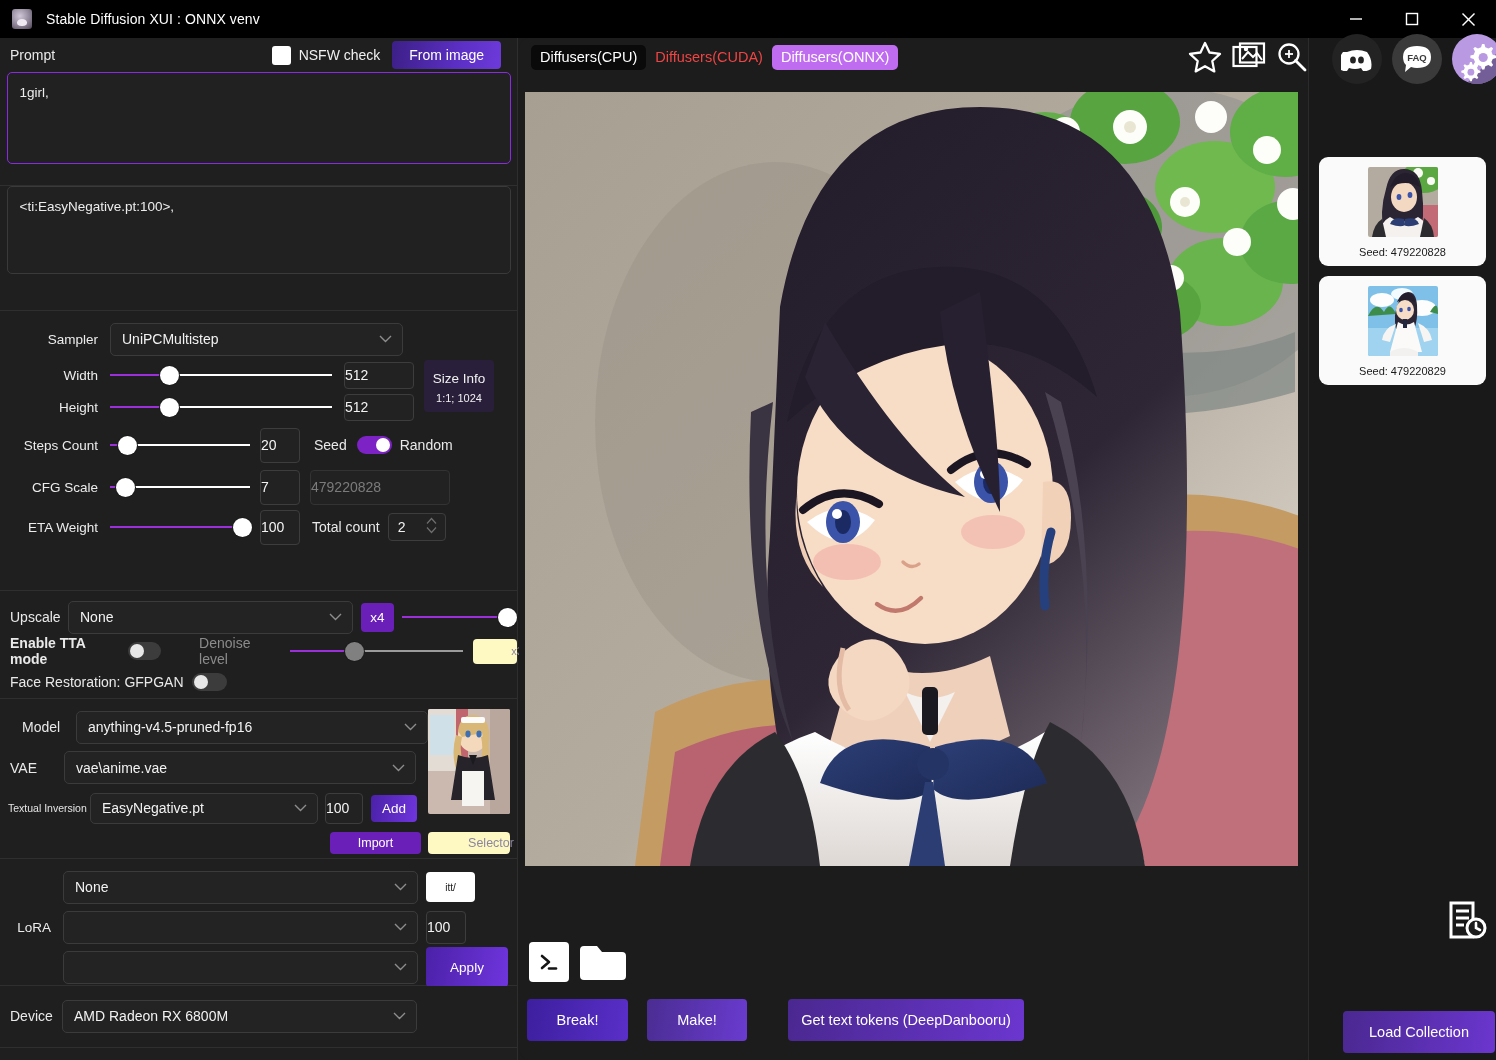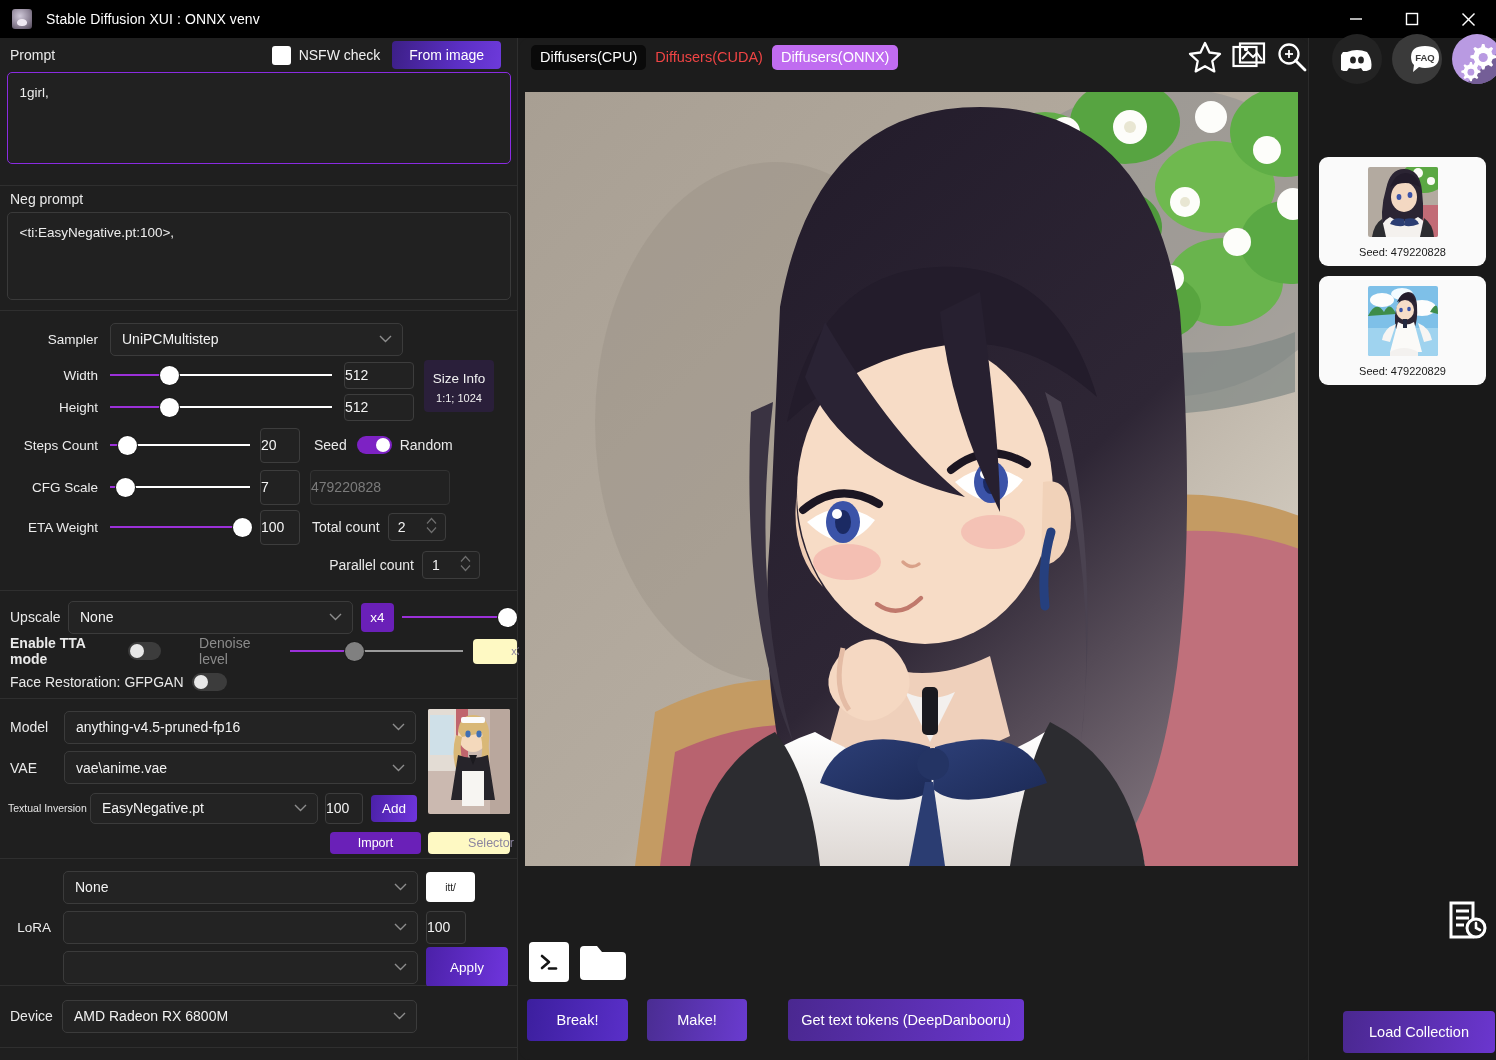--- a/index.html
+++ b/index.html
@@ -183,23 +183,20 @@
         <span class="lbl">Prompt</span>
         <span class="spacer"></span>
         <span class="chk"></span>
         <span class="nsfw-label">NSFW check</span>
         <button class="btn-fromimage">From image</button>
       </div>
       <textarea class="ta focused" style="height: 92px;">1girl,</textarea>
     </div>
 
     <div class="panel-sec" style="height:125px;">
-      <div class="neg-head">
-        <span class="lbl">Neg prompt</span>
-      </div>
       <textarea class="ta" style="height: 88px;">&lt;ti:EasyNegative.pt:100&gt;,</textarea>
     </div>
 
     <div class="panel-sec ctrl" style="height:280px;">
 
       <div class="line" style="height:40px;">
         <span class="cl">Sampler</span>
         <div class="select" style="width:293px;">
           <span>UniPCMultistep</span>
           <span class="chev">
@@ -273,33 +270,20 @@
           <span>2</span>
           <span class="spin">
             <svg width="11" height="18" viewBox="0 0 11 18">
                 <polyline points="1,7 5.5,2 10,7" fill="none" stroke="#6e6e6e" stroke-width="1.2"></polyline>
                 <polyline points="1,11 5.5,16 10,11" fill="none" stroke="#6e6e6e" stroke-width="1.2"></polyline>
               </svg>
           </span>
         </div>
       </div>
 
-      <div class="line" style="height:36px;">
-        <span class="spacer"></span>
-        <span class="lbl">Parallel count</span>
-        <div class="stepper" style="width:58px;height:28px;margin-left:8px;margin-right:37px;">
-          <span>1</span>
-          <span class="spin">
-            <svg width="11" height="18" viewBox="0 0 11 18">
-                <polyline points="1,7 5.5,2 10,7" fill="none" stroke="#6e6e6e" stroke-width="1.2"></polyline>
-                <polyline points="1,11 5.5,16 10,11" fill="none" stroke="#6e6e6e" stroke-width="1.2"></polyline>
-              </svg>
-          </span>
-        </div>
-      </div>
     </div>
 
     <div class="panel-sec" style="height:108px;padding-top:8px;">
       <div class="line" style="height:36px;">
         <span class="lbl" style="margin-left:10px;width:58px;">Upscale</span>
         <div class="select" style="width:285px;">
           <span>None</span>
           <span class="chev">
             <svg width="13" height="8" viewBox="0 0 13 8">
                 <polyline points="1,1 6.5,6.5 12,1" fill="none" stroke="#8d8d8d" stroke-width="1.4"></polyline>
@@ -328,21 +312,21 @@
       <div class="line" style="height:30px;">
         <span class="lbl" style="margin-left:10px;">Face Restoration: GFPGAN</span>
         <span class="toggle off" style="margin-left:8px;">
             <span class="dot"></span>
           </span>
       </div>
     </div>
 
     <div class="panel-sec" style="height:160px;padding-top:8px;">
       <div class="line" style="height:40px;">
-        <span class="lbl" style="margin-left:10px;width:54px;">Model</span>
+        <span class="lbl" style="margin-left:22px;width:54px;">Model</span>
         <div class="select" style="width:352px;">
           <span>anything-v4.5-pruned-fp16</span>
           <span class="chev">
             <svg width="13" height="8" viewBox="0 0 13 8">
                 <polyline points="1,1 6.5,6.5 12,1" fill="none" stroke="#8d8d8d" stroke-width="1.4"></polyline>
               </svg>
           </span>
         </div>
       </div>
       <div class="line" style="height:41px;">
@@ -689,21 +673,21 @@
     </div>
 
     <div style="margin-left:14px;width:50px;height:50px;border-radius:50%;background:#232323;display:flex;align-items:center;justify-content:center;">
       <svg width="32" height="24" viewBox="0 0 32 24">
         <path d="M6 5 q10 -4 20 0 q6 8 4 17 q-5 3 -8 2 l-2 -3 q-6 2 -12 0 l-2 3 q-3 1 -8 -2 q-2 -9 4 -17z" fill="#ffffff"></path>
         <ellipse cx="12" cy="13" rx="2.9" ry="3.6" fill="#232323"></ellipse>
         <ellipse cx="20" cy="13" rx="2.9" ry="3.6" fill="#232323"></ellipse>
       </svg>
     </div>
 
-    <div style="width:50px;height:50px;border-radius:50%;background:#3a3a3a;display:flex;align-items:center;justify-content:flex-end;">
+    <div style="width:50px;height:50px;border-radius:50%;background:#3a3a3a;display:flex;align-items:center;justify-content:center;">
       <svg width="34" height="30" viewBox="0 0 34 30">
         <path d="M17 2 q14 0 14 11 q0 11 -14 11 q-3 0 -6 -1 l-6 5 l1 -7 q-3 -3 -3 -8 q0 -11 14 -11z" fill="#ffffff"></path>
         <text x="17" y="17" font-family="Liberation Sans, sans-serif" font-size="9.5" font-weight="bold" fill="#3a3a3a" text-anchor="middle">FAQ</text>
       </svg>
     </div>
 
     <div style="width:50px;height:50px;border-radius:50%;background:#b99ae2;display:flex;align-items:center;justify-content:center;overflow:hidden;position:relative;">
       <svg width="50" height="50" viewBox="0 0 50 50" style="position:absolute;left:0;top:0;">
         <path d="M50 14 L50 50 L14 50 Z" fill="#5d4a7d" opacity="0.75"></path>
         <g fill="#ffffff">

